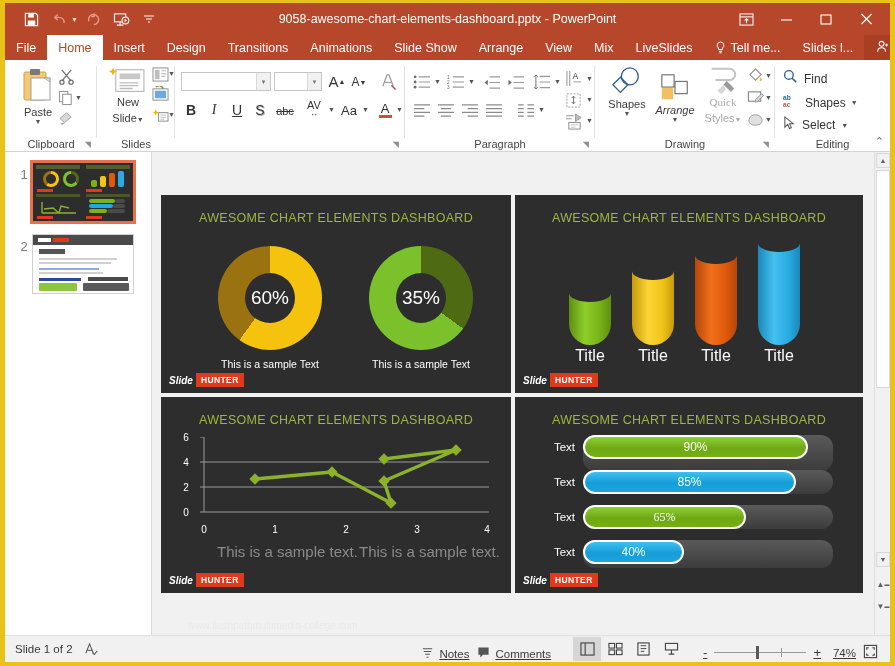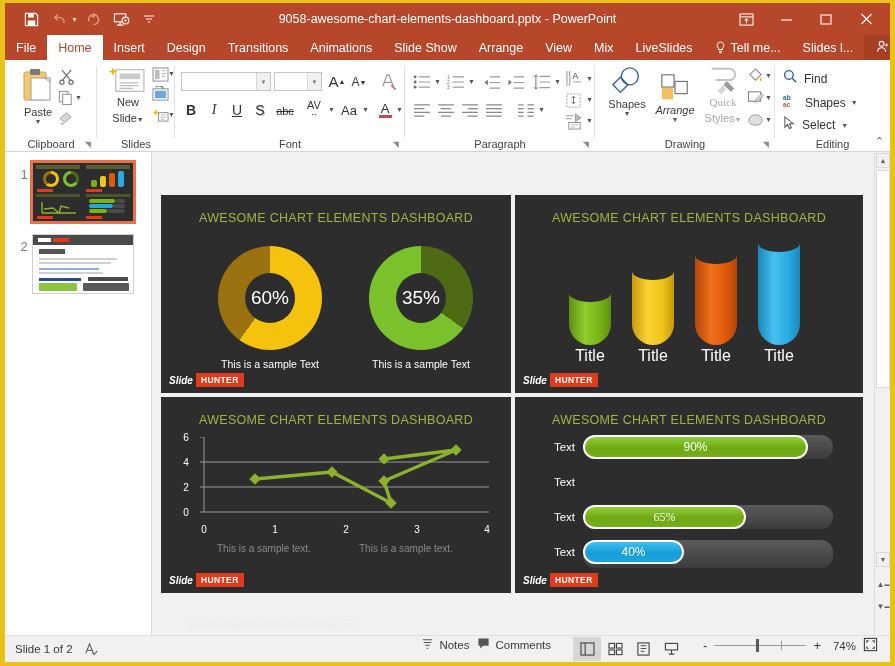--- a/index.html
+++ b/index.html
@@ -144,21 +144,21 @@
     position:absolute; text-align:center; color:#fff; font-size:19px; font-weight:normal;
   }
 
   
   .cyl-label {
     position:absolute; color:#fff; font-size:16px; text-align:center; white-space:nowrap;
   }
 
   
   .ax-lbl { position:absolute; color:#fff; font-size:10px; text-align:center; }
-  .ax-sample { position:absolute; color:#8A8A8A; font-size:10px; white-space:nowrap; }
+  .ax-sample { position:absolute; color:#8A8A8A; font-size:15px; white-space:nowrap; }
 
   
   .pb-text {
     position:absolute; color:#fff; font-size:11.5px; text-align:right; white-space:nowrap;
   }
 
   
   .vscroll {
     position:absolute; right:0; top:0; width:16px; height:483px;
     background:#F1F1F1; border-left:1px solid #DEDEDE;
@@ -180,21 +180,21 @@
     position:absolute; left:36px; bottom:4px; font-size:10px; color:#E9E9E9;
   }
 
   
   .statusbar {
     position:absolute; left:5px; bottom:4px; width:885px; height:27px;
     background:#F1F1F1; border-top:1px solid #E0E0E0;
     display:flex; align-items:center; font-size:11.5px; color:#3A3A3A;
   }
   .sb-left { display:flex; align-items:center; gap:10px; padding-left:10px; }
-  .sb-mid { margin-left:auto; display:flex; align-items:flex-start; gap:8px; }
+  .sb-mid { margin-left:auto; display:flex; align-items:flex-end; gap:8px;text-decoration:underline; }
   .sb-viewbtns { display:flex; align-items:center; margin-left:14px; }
   .viewbtn {
     width:28px; height:24px; display:flex; align-items:center; justify-content:center;
     color:#444;
   }
   .viewbtn.active { background:#D6D6D6; }
   .zoomwrap { display:flex; align-items:center; gap:7px; margin-left:10px; padding-right:12px; }
   .zoom-track { width:92px; height:1px; background:#999; position:relative; }
   .zoom-knob { position:absolute; left:42px; top:-6px; width:3px; height:13px; background:#5A5A5A; }
   .zoom-tick { position:absolute; left:67px; top:-4px; width:1px; height:9px; background:#999; }
@@ -427,21 +427,20 @@
       <span class="mini-caret" style="position:absolute;left:153px;top:46px;">▼</span>
       <div class="fb-icon" style="left:162px;top:40px;width:24px;height:20px;font-size:13px;">
         <span>Aa</span>
       </div>
       <span class="mini-caret" style="position:absolute;left:187px;top:46px;">▼</span>
       <div class="fb-icon" style="left:200px;top:39px;width:20px;height:22px;flex-direction:column;font-size:13px;">
         <span style="line-height:13px;">A</span>
         <span style="width:13px;height:3px;background:#C0504D;display:block;"></span>
       </div>
       <span class="mini-caret" style="position:absolute;left:221px;top:46px;">▼</span>
-      <div class="rgroup-label">Font</div>
       <div class="dlg-launcher" style="right:6px;">◥</div>
       <div class="rgroup-sep" style="right:0;"></div>
     </div>
 
     <div class="rgroup" style="left:400px; width:190px;">
       <div class="fb-icon" style="left:6px;top:12px;width:22px;height:20px;">
         <svg width="18" height="16" viewBox="0 0 19 17">
             <circle cx="2.2" cy="3" r="1.5" fill="#6E6E6E"></circle>
             <circle cx="2.2" cy="8.5" r="1.5" fill="#6E6E6E"></circle>
             <circle cx="2.2" cy="14" r="1.5" fill="#6E6E6E"></circle>
@@ -787,30 +786,38 @@
           <div class="sh-logo">
             <span class="sh-slide">Slide</span>
             <span class="sh-hunter">HUNTER</span>
           </div>
         </div>
 
         <div class="quad" style="left:354px; top:202px; width:348px; height:196px;">
           <div class="quad-title">AWESOME CHART ELEMENTS DASHBOARD</div>
 
           <div class="pb-text" style="left:6px; top:44px; width:54px;">Text</div>
-          <div style="position:absolute;left:68px;top:38px;width:250px;height:24px;border-radius:12px;
+          <div style="position:absolute;left:68px;top:38px;width:250px;height:36px;border-radius:12px;
                       background:linear-gradient(180deg,#5A5A5A,#3C3C3C);text-align:center;">
             <div style="position:absolute;left:0;top:0;width:225px;height:24px;border-radius:12px;
                         background:linear-gradient(180deg,#8FD13A 0%,#6FA812 55%,#74AF16 100%);
                         border:2px solid #fff;display:flex;align-items:center;justify-content:center;">
               <span style="color:#fff;font-size:12px;">90%</span>
             </div>
           </div>
 
           <div class="pb-text" style="left:6px; top:79px; width:54px;">Text</div>
+          <div style="position:absolute;left:68px;top:73px;width:250px;height:24px;border-radius:12px;
+                      background:linear-gradient(180deg,#5A5A5A,#3C3C3C);">
+            <div style="position:absolute;left:0;top:0;width:213px;height:24px;border-radius:12px;
+                        background:linear-gradient(180deg,#3FC0F0 0%,#169DD8 55%,#1BA5DD 100%);
+                        border:2px solid #fff;display:flex;align-items:center;justify-content:center;">
+              <span style="color:#fff;font-size:12px;">85%</span>
+            </div>
+          </div>
 
           <div class="pb-text" style="left:6px; top:114px; width:54px;">Text</div>
           <div style="position:absolute;left:68px;top:108px;width:250px;height:24px;border-radius:12px;
                       background:linear-gradient(180deg,#5A5A5A,#3C3C3C);">
             <div style="position:absolute;left:0;top:0;width:163px;height:24px;border-radius:12px;
                         background:linear-gradient(180deg,#8FD13A 0%,#6FA812 55%,#74AF16 100%);
                         border:2px solid #fff;display:flex;align-items:center;justify-content:center;">
               <span style="color:#fff;font-size:12px;font-family:Liberation Serif, serif;">65%</span>
             </div>
           </div>

